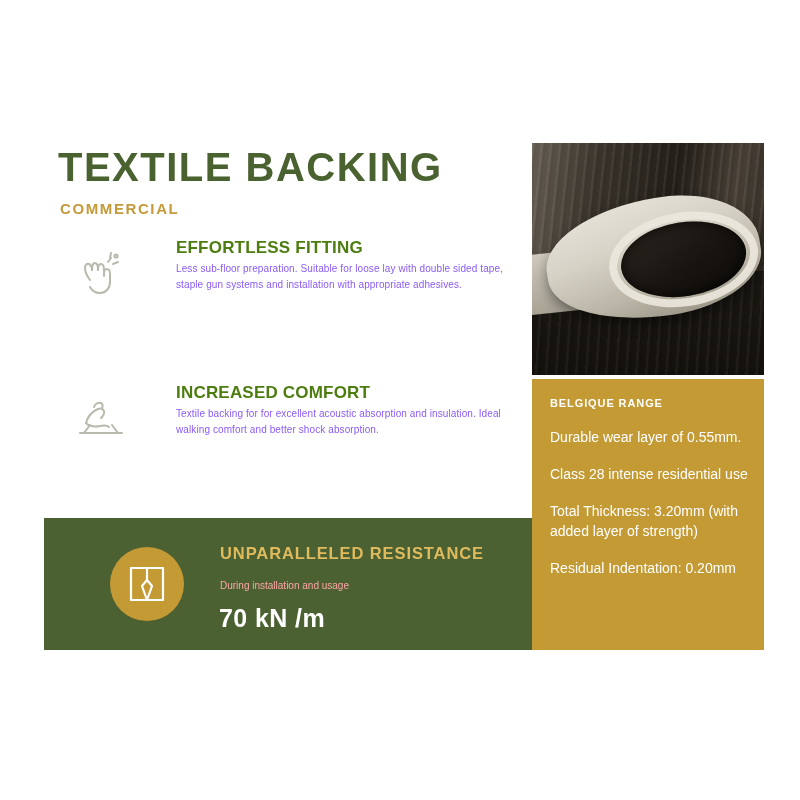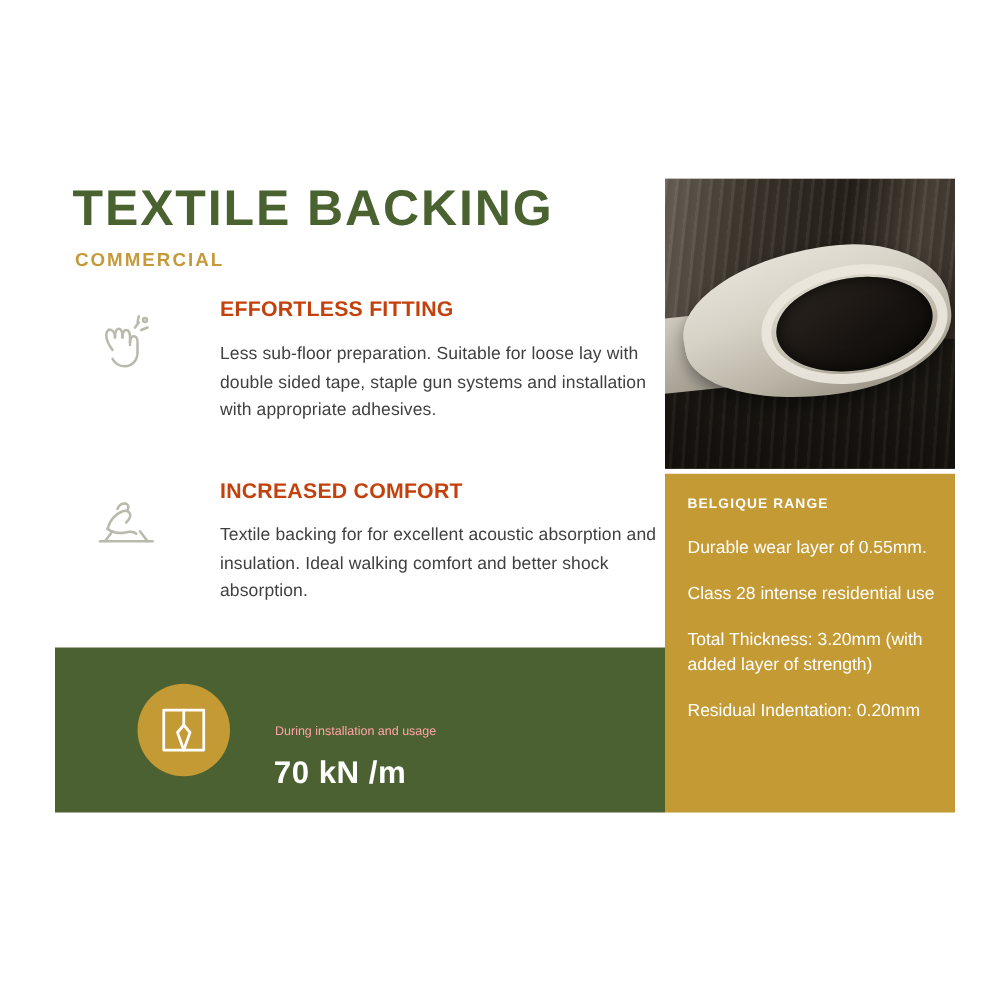--- a/index.html
+++ b/index.html
@@ -54,29 +54,29 @@
     left: 12px;
     top: 4px;
     width: 62px;
     height: 62px;
     color: #b9b9ad;
   }
   .feature .ftitle {
     margin-left: 118px;
     font-size: 17px;
     font-weight: bold;
-    color: #c2410c;
+    color: #4d7c0f;
     letter-spacing: 0.2px;
   }
   .feature .fbody {
     margin-left: 118px;
-    margin-top: 13px;
-    font-size: 14px;
+    margin-top: 3px;
+    font-size: 10px;
     line-height: 1.62;
-    color: #404040;
+    color: #8b5cf6;
     letter-spacing: 0.1px;
   }
   #feature-0 { top: 238px; }
   #feature-1 { top: 383px; }
 
   
   .photo {
     position: absolute;
     left: 532px;
     top: 143px;
@@ -281,17 +281,18 @@
   </div>
 
   <div class="green-panel">
     <div class="badge">
       <svg width="40" height="44" viewBox="0 0 40 44" fill="none" stroke="#ffffff" stroke-width="2.2" stroke-linecap="round" stroke-linejoin="round">
         <path d="M4 6h32v32H4z"></path>
         <path d="M20 6v12l-5 6 5 14"></path>
         <path d="M20 18l5 6-5 14"></path>
       </svg>
     </div>
+    <div class="gp-head">UNPARALLELED RESISTANCE</div>
     <div class="gp-sub">During installation and usage</div>
     <div class="gp-value">70 kN /m</div>
   </div>
 
 </div>
 
 </body></html>

